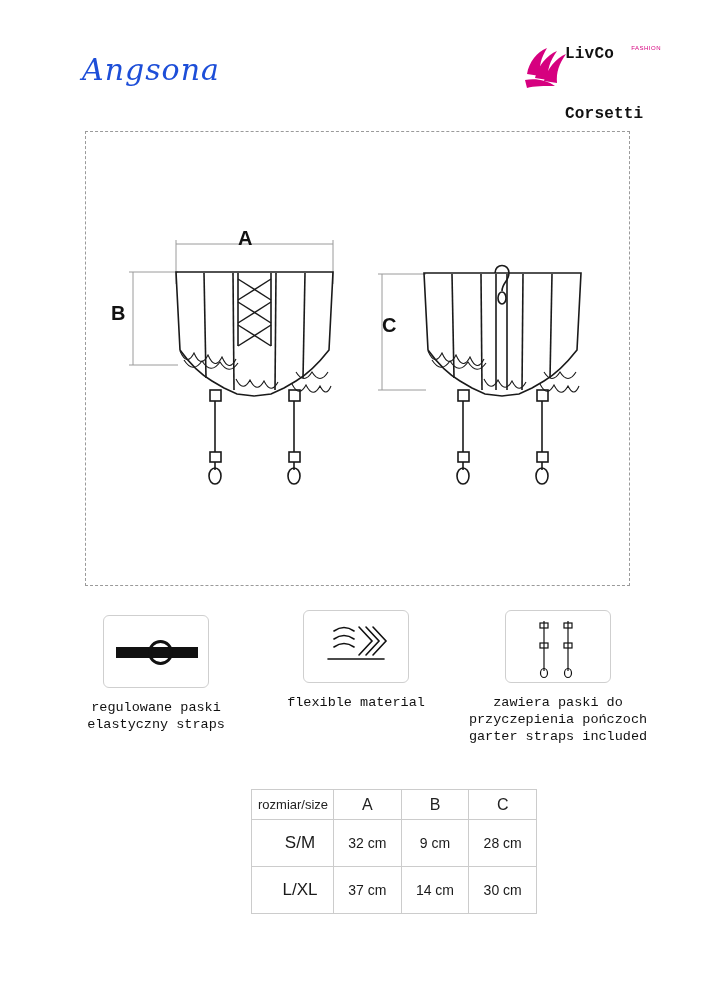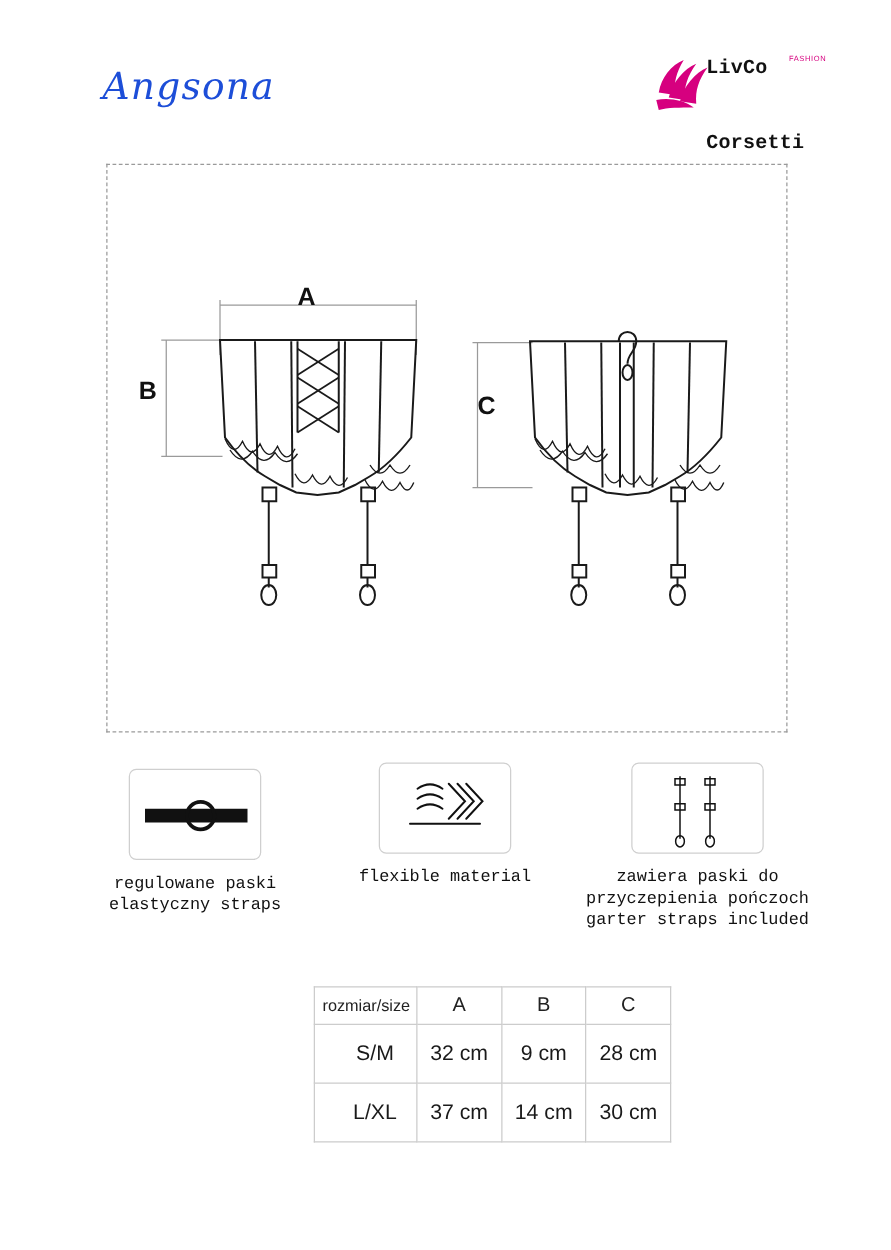--- a/index.html
+++ b/index.html
@@ -129,21 +129,21 @@
     font-size: 14px;
     color: #222;
   }
   table.sizes thead th.hdr-label {
     font-size: 13px;
     width: 82px;
     padding-left: 6px;
     text-align: left;
   }
   table.sizes thead th.dim { font-size: 16px; width: 68px; }
-  table.sizes tbody td { height: 47px; font-size: 17px; }
+  table.sizes tbody td { height: 47px; font-size: 14px; }
   table.sizes tbody td.sz { font-size: 17px; padding-left: 16px; }
 </style>
 </head>
 <body>
 
 <div class="header">
   <div class="brand-script">Angsona</div>
 
   <div class="logo">
     <svg width="140" height="50" viewBox="0 0 140 50">

